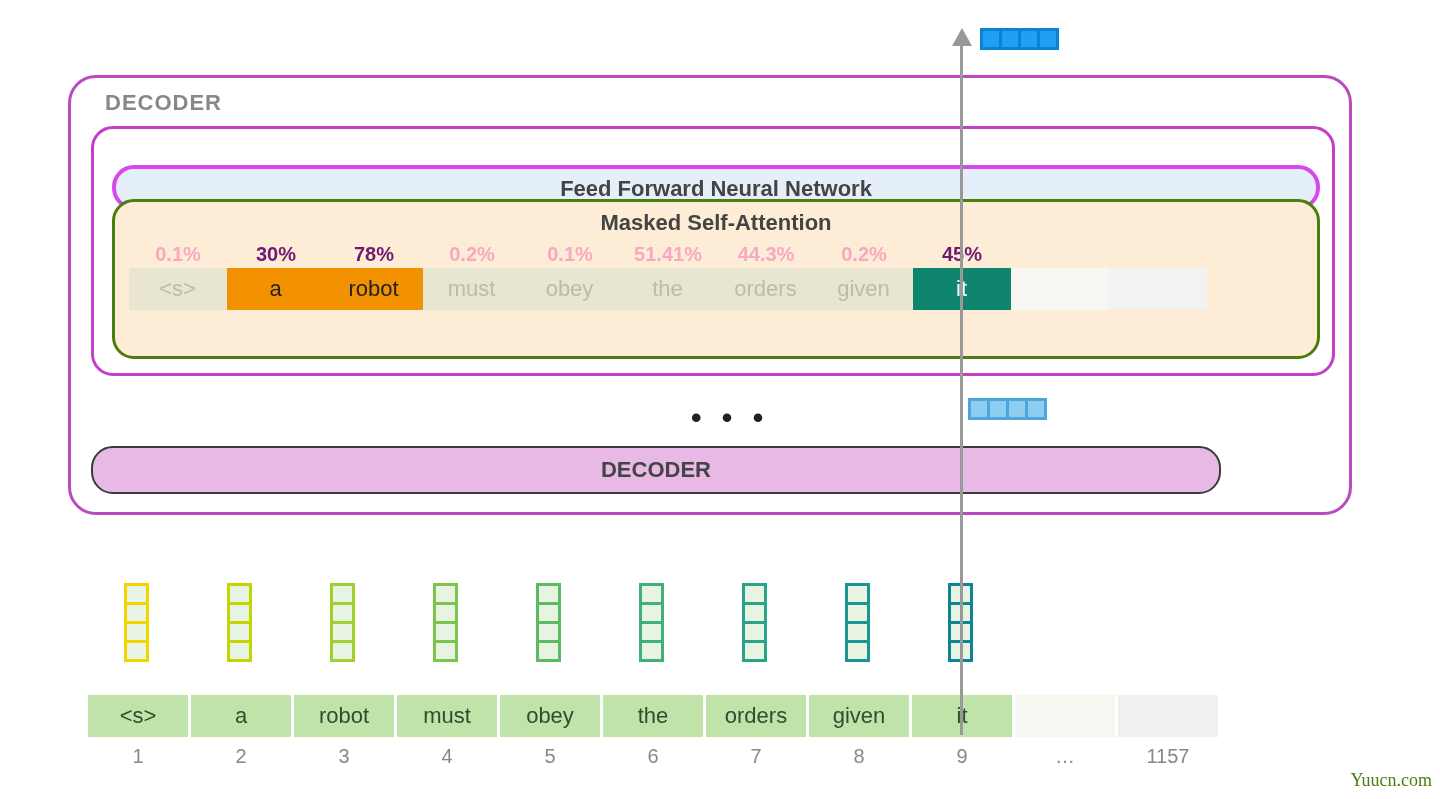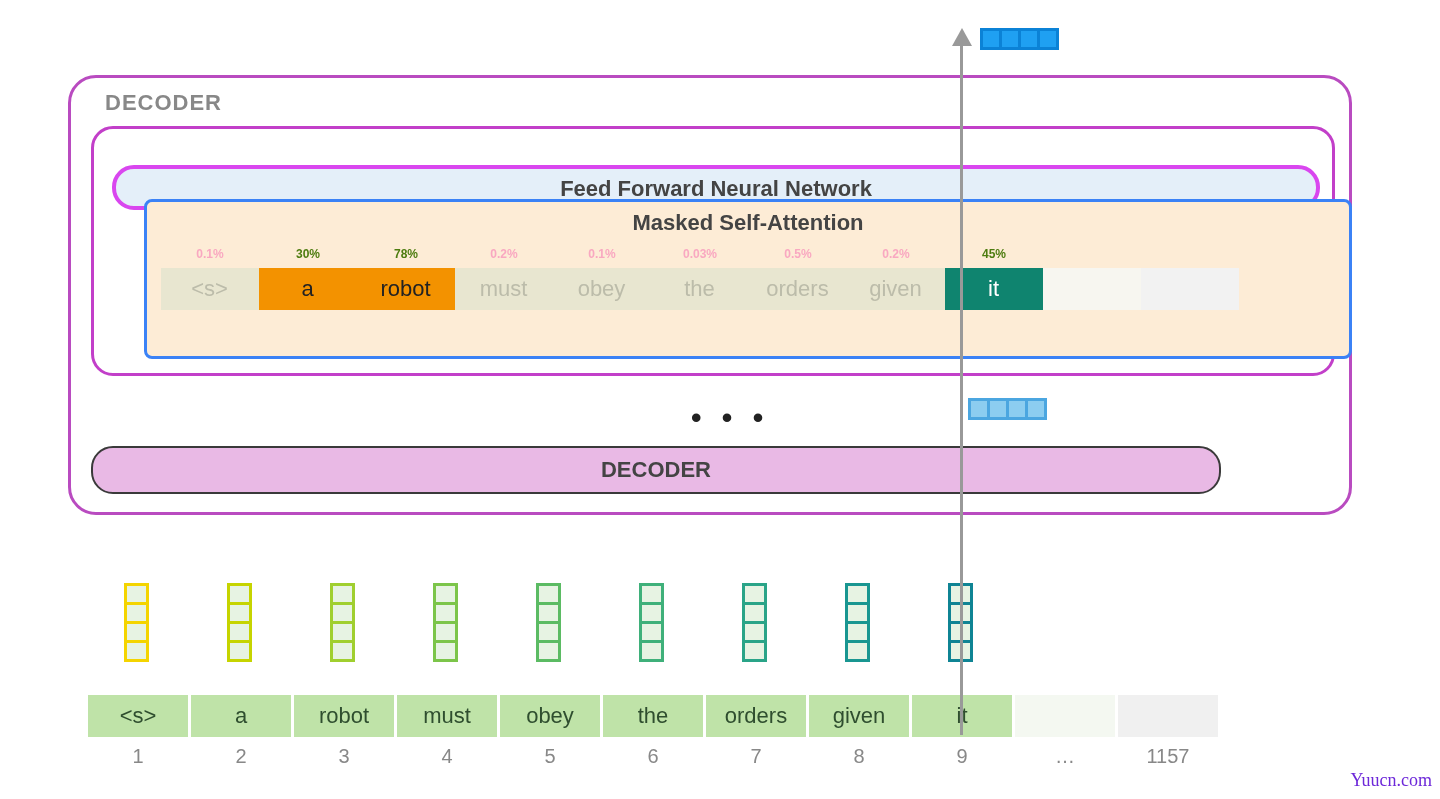--- a/index.html
+++ b/index.html
@@ -41,44 +41,43 @@
     font-weight: 700;
     font-size: 22px;
     color: #444;
     margin-top: 24px;
   }
   .msa-box {
     position: absolute;
     left: 18px; top: 70px;
     width: 1208px; height: 160px;
     background: #fdecd6;
-    border: 3px solid #3b82f6;
-    border-radius: 8px;
+    border: 3px solid #4d7c0f;
+    border-radius: 22px;
     text-align: center;
-    margin-left: 32px;
   }
   .msa-title {
     font-weight: 700;
     font-size: 22px;
     color: #444;
     margin-top: 8px;
   }
   .att-row {
     display: flex;
     justify-content: flex-start;
     margin-left: 14px;
     margin-top: 4px;
   }
   .att-col {
     width: 98px;
     text-align: center;
   }
-  .att-pct { font-size: 12px; font-weight: 700; height: 28px; line-height: 28px; }
+  .att-pct { font-size: 20px; font-weight: 700; height: 28px; line-height: 28px; }
   .pct-low { color: #f9a8c1; }
-  .pct-hi  { color: #4d7c0f; }
+  .pct-hi  { color: #701a75; }
   .att-token {
     height: 42px; line-height: 42px;
     font-size: 22px;
     border-right: 1px solid rgba(0,0,0,0);
   }
   .tok-dim { background: #e8e6d0; color: #bcbcaa; }
   .tok-orange { background: #f39200; color: #222; }
   .tok-teal { background: #0f846f; color: #fff; }
   .tok-empty1 { background: #f7f6f0; }
   .tok-empty2 { background: #f2f2f2; }
@@ -151,21 +150,21 @@
     width: 0; height: 0;
     border-left: 10px solid transparent;
     border-right: 10px solid transparent;
     border-bottom: 18px solid #999;
     z-index: 6;
   }
   
   .watermark {
     position: absolute;
     right: 8px; bottom: 8px;
-    color: #6d28d9;
+    color: #4d7c0f;
     font-size: 18px;
     font-family: Georgia, serif;
   }
 </style>
 </head>
 <body>
 
 <div class="arrow-line"></div>
 <div class="arrow-head"></div>
 
@@ -198,25 +197,25 @@
           </div>
           <div class="att-col">
             <div class="att-pct pct-low">0.2%</div>
             <div class="att-token tok-dim">must</div>
           </div>
           <div class="att-col">
             <div class="att-pct pct-low">0.1%</div>
             <div class="att-token tok-dim">obey</div>
           </div>
           <div class="att-col">
-            <div class="att-pct pct-low">0.03%</div>
+            <div class="att-pct pct-low">51.41%</div>
             <div class="att-token tok-dim">the</div>
           </div>
           <div class="att-col">
-            <div class="att-pct pct-low">0.5%</div>
+            <div class="att-pct pct-low">44.3%</div>
             <div class="att-token tok-dim">orders</div>
           </div>
           <div class="att-col">
             <div class="att-pct pct-low">0.2%</div>
             <div class="att-token tok-dim">given</div>
           </div>
           <div class="att-col">
             <div class="att-pct pct-hi">45%</div>
             <div class="att-token tok-teal">it</div>
           </div>

